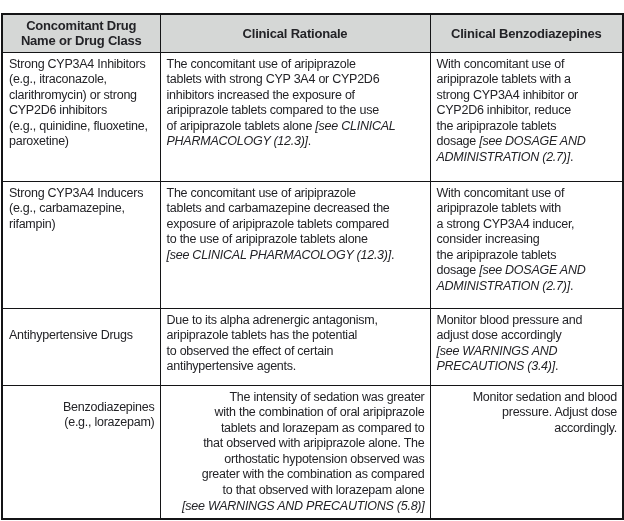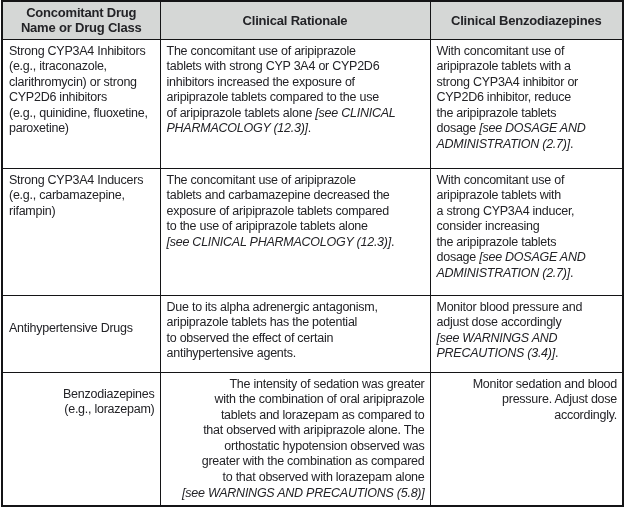--- a/index.html
+++ b/index.html
@@ -8,21 +8,21 @@
     background: var(--page_bg, #ffffff);
     font-family: "Liberation Sans", sans-serif;
     color: var(--text, #232327);
     box-sizing: border-box;
     overflow: hidden;
   }
   table.drug-table {
     border-collapse: collapse;
     table-layout: fixed;
     width: 621px;
-    margin: 0 0 0 1px;
+    margin: 13px 0 0 1px;
     border: 2.5px solid var(--border, #111111);
   }
   table.drug-table th, table.drug-table td {
     border: 1.5px solid var(--border, #111111);
     box-sizing: border-box;
   }
   col.c0 { width: 158px; }
   col.c1 { width: 270px; }
   col.c2 { width: 193px; }
   th {
@@ -45,21 +45,21 @@
     line-height: 15.6px;
     letter-spacing: -0.25px;
     font-stretch: condensed;
     white-space: pre-line;
   }
   tbody tr:nth-child(1) { height: 129px; padding-left: 8px; }
   tbody tr:nth-child(2) { height: 127px; }
   tbody tr:nth-child(3) { height: 77px; }
   tbody tr:nth-child(4) { height: 133px; text-align: right; }
   
-  tbody tr:nth-child(3) td:first-child { padding-top: 25px; }
+  tbody tr:nth-child(3) td:first-child { padding-top: 19px; }
   tbody tr:nth-child(4) td:first-child { padding-top: 14px; }
   td i { font-style: italic; }
 </style>
 </head>
 <body>
 
 <div class="page">
   <table class="drug-table">
     <colgroup>
       <col class="c0">

